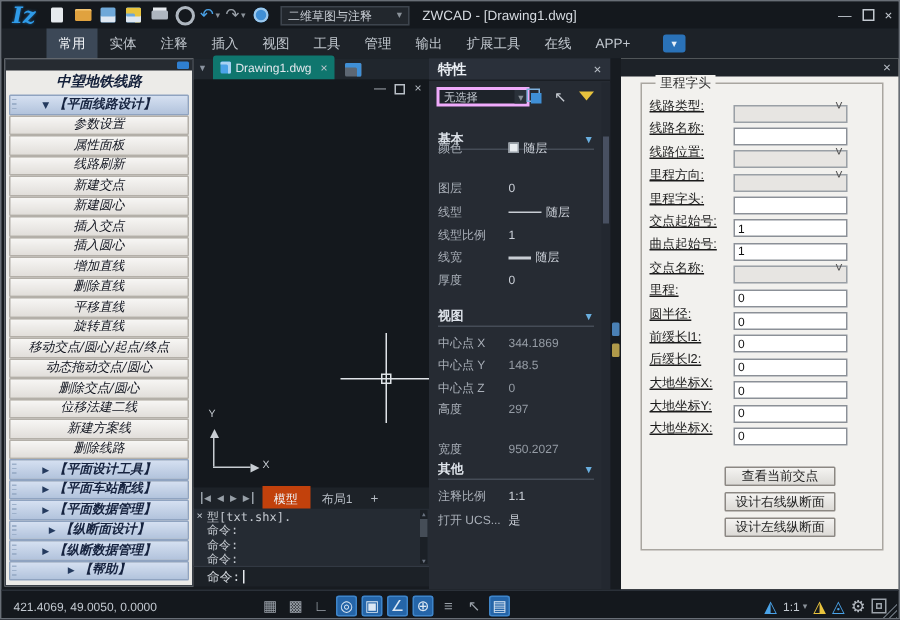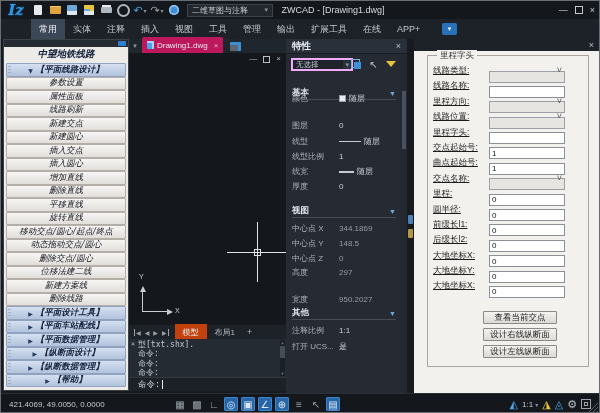--- a/index.html
+++ b/index.html
@@ -55,21 +55,21 @@
   .sb-group{background:linear-gradient(#d5e0f1,#b2c3dc);border:1px solid #8fa3c0;border-radius:1px;
             font-size:8.5px;font-weight:bold;color:#16233f;}
   .sb-group .grip{position:absolute;left:1px;top:2px;bottom:2px;width:3px;
       background:repeating-linear-gradient(#9db0ca 0 1px,transparent 1px 3px);}
   .tri-d::before{content:"▼";font-size:6px;color:#243a5e;margin-right:3px;}
   .tri-r::before{content:"▶";font-size:6px;color:#243a5e;margin-right:3px;}
 
   
   .doctabbar{position:absolute;left:128px;top:38px;width:157px;height:14px;background:#20262d;display:flex;align-items:flex-end;}
   [data-name="dock-chevron-icon"]{color:#8a93a0;font-size:6px;margin:0 4px 4px 3px;}
-  .doctab{display:flex;align-items:center;height:14px;padding:8px 5px;background:#be185d;border-radius:2px 2px 0 0;}
+  .doctab{display:flex;align-items:center;height:14px;padding:8px 5px;background:#0f766e;border-radius:2px 2px 0 0;}
   [data-name="dwg-file-icon"]{width:7px;height:8px;background:#4aa3e8;border-radius:1px;margin-right:3px;box-shadow:inset -2px 2px 0 #a8d2f2;}
   .doctab-label{font-size:8px;color:#e3e8ee;}
   [data-name="doc-tab-close-icon"]{font-size:8px;color:#c2c8cf;margin-left:6px;}
   [data-name="new-drawing-icon"]{margin-left:7px;margin-bottom:2px;width:11px;height:9px;background:#5d6773;border-radius:1px;box-shadow:inset -3px 3px 0 #3f8fd6;}
 
   .canvas{position:absolute;left:128px;top:52px;width:157px;height:272px;background:#14181d;}
   .doc-ctl{position:absolute;top:2px;right:5px;display:flex;align-items:center;gap:6px;color:#b9bfc7;}
   .doc-ctl span{font-size:8px;line-height:8px;}
   [data-name="doc-restore-button"]{width:7px;height:7px;border:1px solid #b9bfc7;}
   .ch-h{position:absolute;left:98px;top:199px;width:60px;height:1px;background:#dfe3e8;}
@@ -504,28 +504,28 @@
           </div>
 
           <div class="ed-row" data-name="editor-field-row">
             <span class="ed-label" data-name="editor-field-label">线路名称:</span>
             <div class="ed-ctrl" data-name="editor-field-control">
               <input data-name="editor-field-input" value="" style="">
             </div>
           </div>
 
           <div class="ed-row" data-name="editor-field-row">
-            <span class="ed-label" data-name="editor-field-label">里程方向:</span>
+            <span class="ed-label" data-name="editor-field-label">线路位置:</span>
             <div class="ed-ctrl sel" data-name="editor-field-control">
               <input data-name="editor-field-input" value="" style="">
             </div>
           </div>
 
           <div class="ed-row" data-name="editor-field-row">
-            <span class="ed-label" data-name="editor-field-label">线路位置:</span>
+            <span class="ed-label" data-name="editor-field-label">里程方向:</span>
             <div class="ed-ctrl sel" data-name="editor-field-control">
               <input data-name="editor-field-input" value="" style="">
             </div>
           </div>
 
           <div class="ed-row" data-name="editor-field-row">
             <span class="ed-label" data-name="editor-field-label">里程字头:</span>
             <div class="ed-ctrl" data-name="editor-field-control">
               <input data-name="editor-field-input" value="" style="">
             </div>

